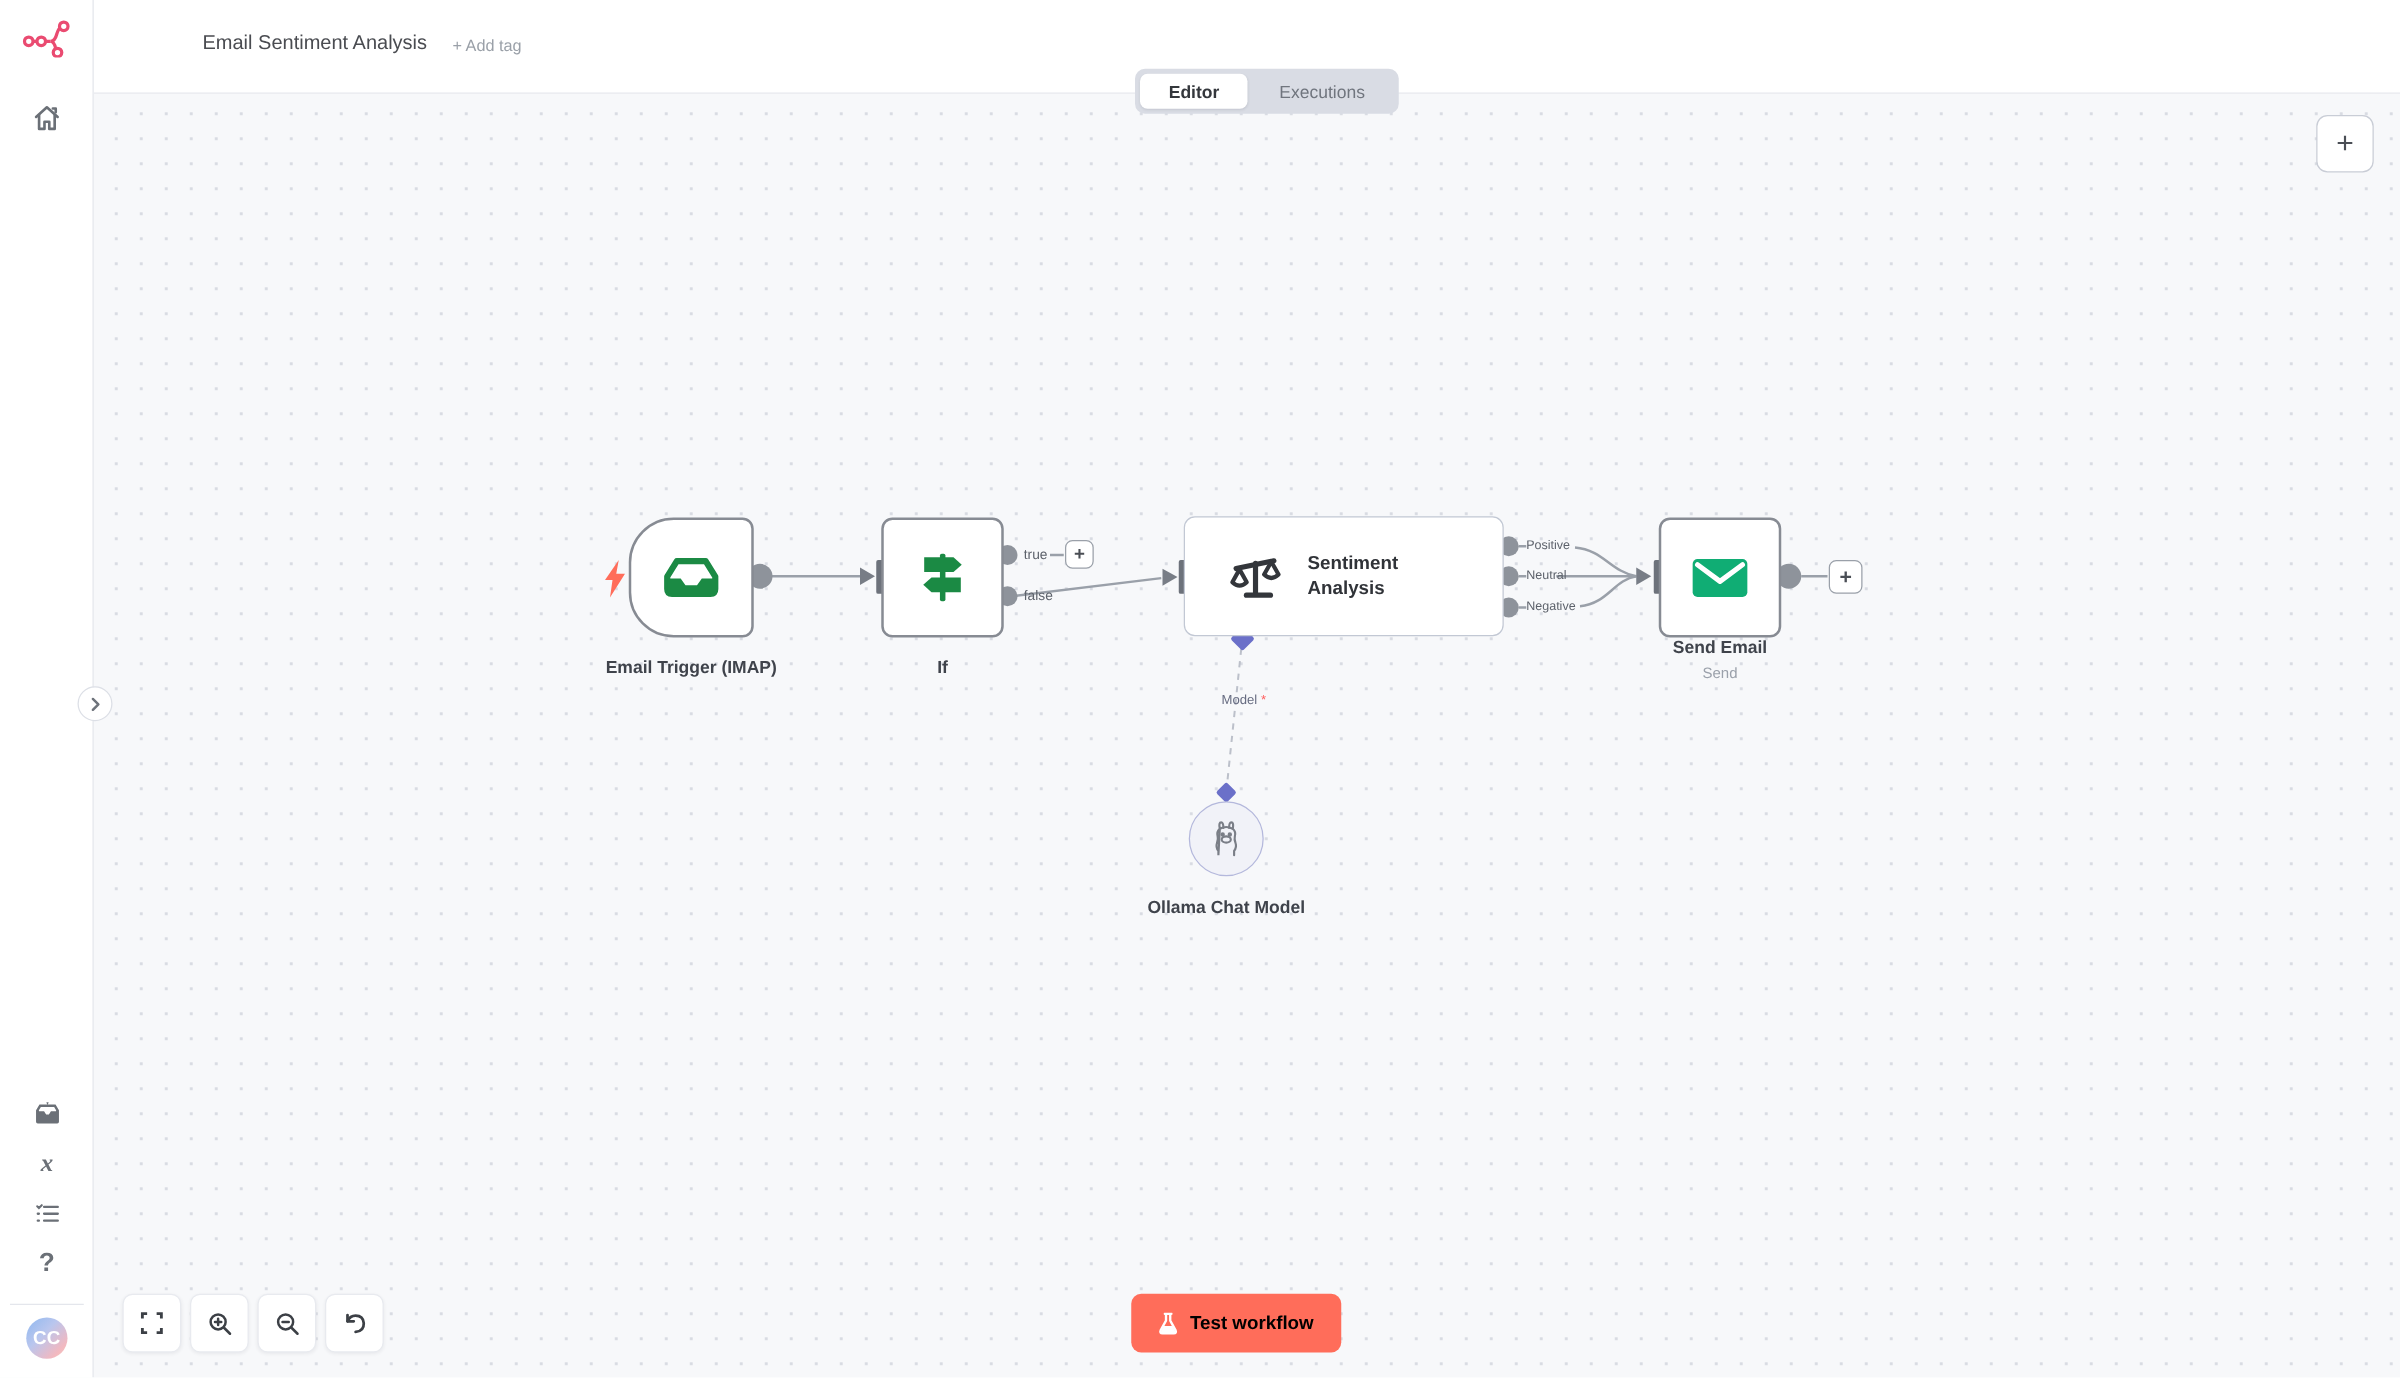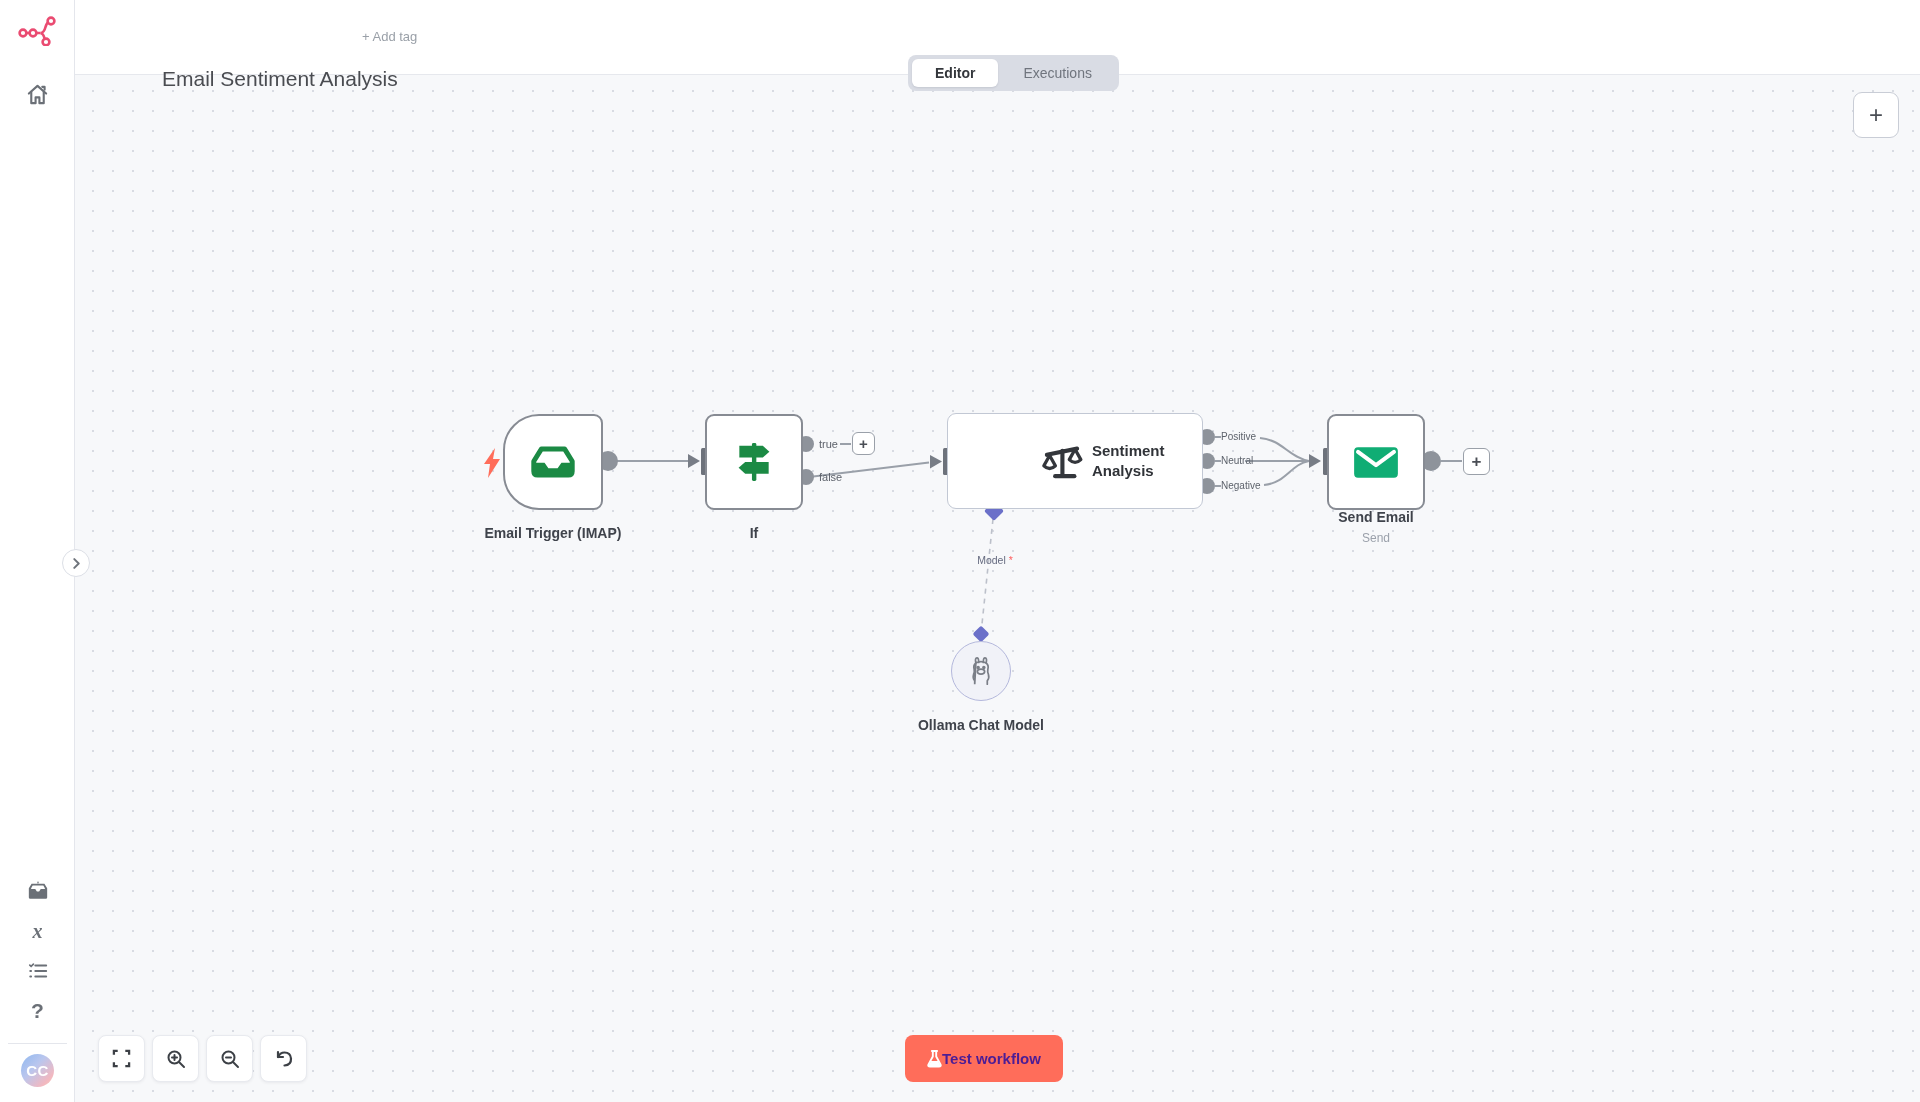--- a/index.html
+++ b/index.html
@@ -12,21 +12,21 @@
   .side-icon { width:40px; height:40px; display:flex; align-items:center; justify-content:center; color:#6b7077; cursor:pointer; }
   .side-icon.home { margin-top:28px; }
   .side-bottom { position:absolute; bottom:0; left:0; width:75px; display:flex; flex-direction:column; align-items:center; }
   .side-divider { width:59px; height:1px; background:#e4e6ec; margin:12px 0 10px 0; }
   .avatar { width:33px; height:33px; border-radius:50%; background:linear-gradient(135deg,#8fb8ef 0%,#b9c6ee 40%,#f2b8c0 80%,#f6cdb9 100%); color:#fff; font-size:15px; font-weight:700; display:flex; align-items:center; justify-content:center; margin-bottom:15px; letter-spacing:.3px; }
   .help-q { font-size:21px; font-weight:700; color:#6b7077; }
   .var-x { font-size:20px; font-style:italic; font-family:"Liberation Serif", serif; font-weight:700; color:#6b7077; }
 
   
   .header { position:absolute; left:75px; top:0; width:1845px; height:75px; background:#fff; border-bottom:1px solid #e6e8ed; z-index:25; }
-  .wf-title { position:absolute; left:87px; top:26px; font-size:21px; color:#4a4c51;margin-top:41px; }
+  .wf-title { position:absolute; left:87px; top:26px; font-size:16px; color:#4a4c51; }
   .add-tag { position:absolute; left:287px; top:29px; font-size:13px; color:#9aa0a8; cursor:pointer; }
   .hdr-right { position:absolute; right:26px; top:0; height:75px; display:flex; align-items:center; gap:22px; }
   .inactive-lbl { font-size:14px; color:#555d69; }
   .toggle { width:42px; height:21px; border-radius:11px; background:#98a0ab; position:relative; cursor:pointer; margin-left:-8px; }
   .toggle .knob { position:absolute; left:2px; top:2px; width:17px; height:17px; border-radius:50%; background:#fff; }
   .share-btn { border:1px solid #c6cbd3; background:#fff; border-radius:6px; padding:7px 17px; font-size:14px; font-weight:600; color:#40454d; cursor:pointer; }
   .saved-lbl { font-size:14px; color:#9aa0a8; }
   .more-dots { font-size:13px; letter-spacing:1px; color:#3c4046; cursor:pointer; }
 
   
@@ -35,41 +35,41 @@
   .tab.active { background:#fff; color:#34373c; font-weight:600; box-shadow:0 1px 2px rgba(50,55,70,.12); }
 
   
   .canvas { position:absolute; left:75px; top:75px; width:1845px; height:1027px; background:#f7f8fa;
     background-image:radial-gradient(circle, #d8dbe2 1.1px, transparent 1.3px); background-size:20px 20px; background-position:8px 6px; z-index:1; }
 
   .conn-layer { position:absolute; left:0; top:0; width:1920px; height:1102px; z-index:5; pointer-events:none; }
 
   .node { position:absolute; background:#fff; border:2px solid #878b93; border-radius:9px; display:flex; align-items:center; justify-content:center; z-index:10; cursor:pointer; }
   .node.trigger { border-radius:36px 9px 9px 36px; }
-  .node.sentiment { border-width:1.5px; border-color:#c2c8d4; justify-content:flex-end; padding-left:34px; gap:8px; }
+  .node.sentiment { border-width:1.5px; border-color:#c2c8d4; justify-content:flex-start; padding-left:34px; gap:20px; }
   .node.circle { border-radius:50%; border:1.5px solid #b4b8dc; background:#f1f2f8; }
   .node-label { position:absolute; z-index:10; text-align:center; font-size:14px; font-weight:600; color:#3f434b; line-height:19px; }
   .node-sub { font-weight:400; font-size:12px; color:#9ba1ab; margin-top:2px; }
   .in-node-title { font-size:15px; font-weight:600; color:#303338; line-height:20px; width:110px; }
   .port-label { position:absolute; z-index:8; font-size:11px; color:#5d626b; }
   .out-label-sm { position:absolute; z-index:8; font-size:10px; color:#5d626b; }
   .model-label { position:absolute; z-index:8; font-size:10.5px; color:#666b80; text-align:center; width:70px; }
   .model-label .req { color:#ff5e5e; }
 
   .plus-btn { position:absolute; z-index:10; background:#fff; border:1.5px solid #9aa0a9; border-radius:6px; color:#4a4e55; display:flex; align-items:center; justify-content:center; cursor:pointer; font-weight:600; }
   .plus-sm { width:23px; height:23px; font-size:15px; }
   .plus-md { width:27px; height:27px; font-size:17px; }
   .plus-lg { width:46px; height:46px; font-size:24px; border-radius:9px; border-color:#c9cdd6; font-weight:400; }
 
   .chevron-btn { position:absolute; left:62px; top:549px; width:28px; height:28px; border-radius:50%; background:#fff; border:1px solid #dcdfe6; z-index:35; display:flex; align-items:center; justify-content:center; cursor:pointer; }
 
   
   .zoom-bar { position:absolute; left:98px; top:1035px; display:flex; gap:7px; z-index:20; }
   .zoom-btn { width:47px; height:47px; border-radius:8px; background:#fff; border:1px solid #e8eaef; box-shadow:0 1px 3px rgba(40,45,60,.07); display:flex; align-items:center; justify-content:center; color:#3c4046; cursor:pointer; }
-  .test-btn { position:absolute; left:905px; top:1035px; height:47px; padding:0 22px; background:#ff6d5a; border:none; border-radius:8px; color:#4c1d95; font-size:15px; font-weight:600; display:flex; align-items:center; z-index:20; cursor:pointer; font-family:"Liberation Sans", sans-serif; }
+  .test-btn { position:absolute; left:905px; top:1035px; height:47px; padding:0 22px; background:#ff6d5a; border:none; border-radius:8px; color:#000000; font-size:15px; font-weight:600; display:flex; align-items:center; gap:10px; z-index:20; cursor:pointer; font-family:"Liberation Sans", sans-serif; }
 </style>
 </head>
 <body>
 
 <div class="page">
 
   <div class="sidebar">
     <svg class="logo" viewBox="0 0 38 30">
       <g fill="none" stroke="#ea4b71" stroke-width="2.6">
         <circle cx="5" cy="17" r="3.4"></circle>

